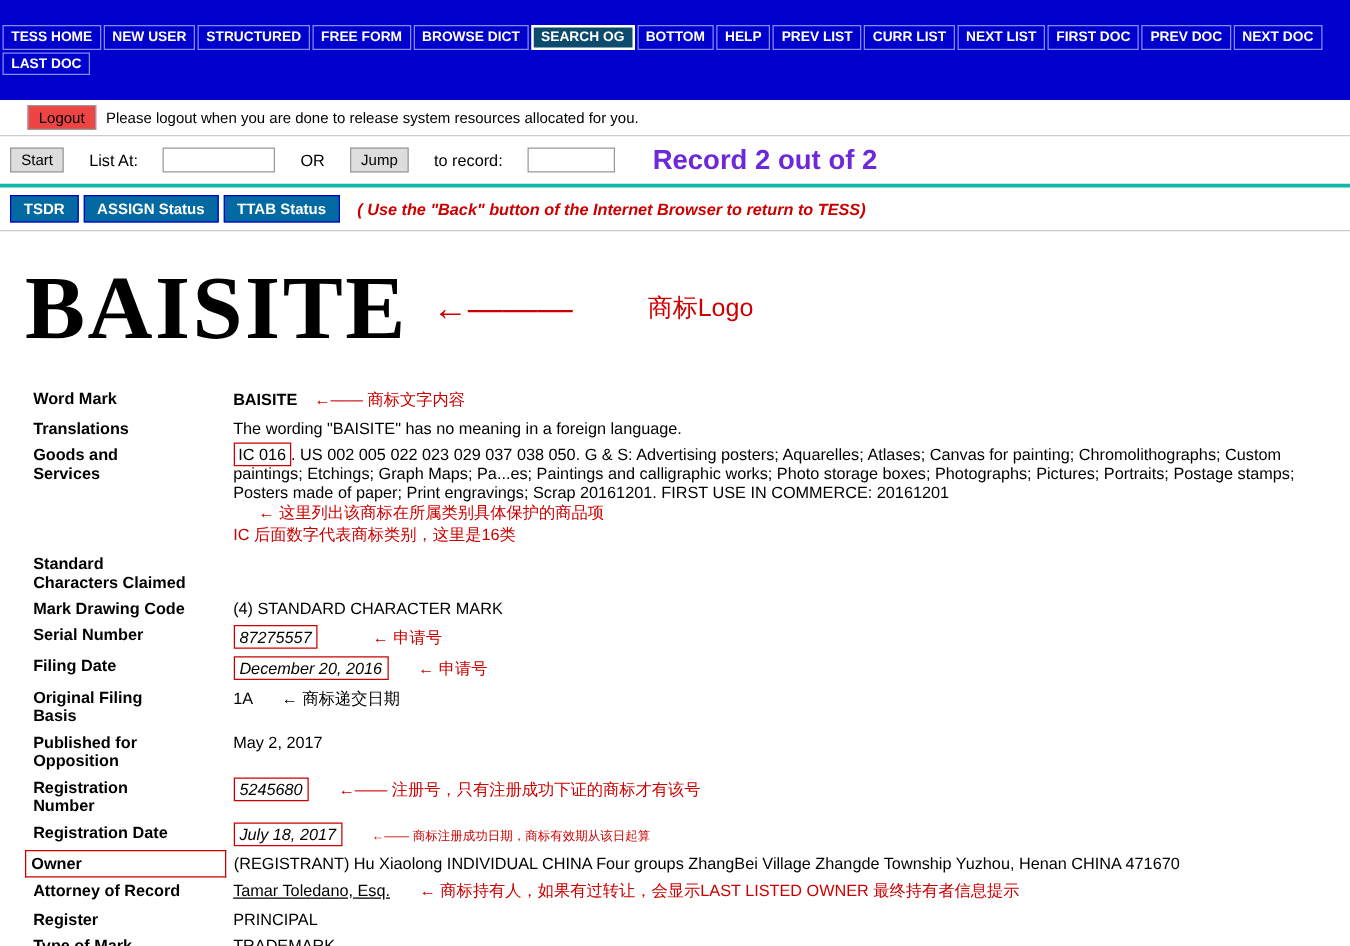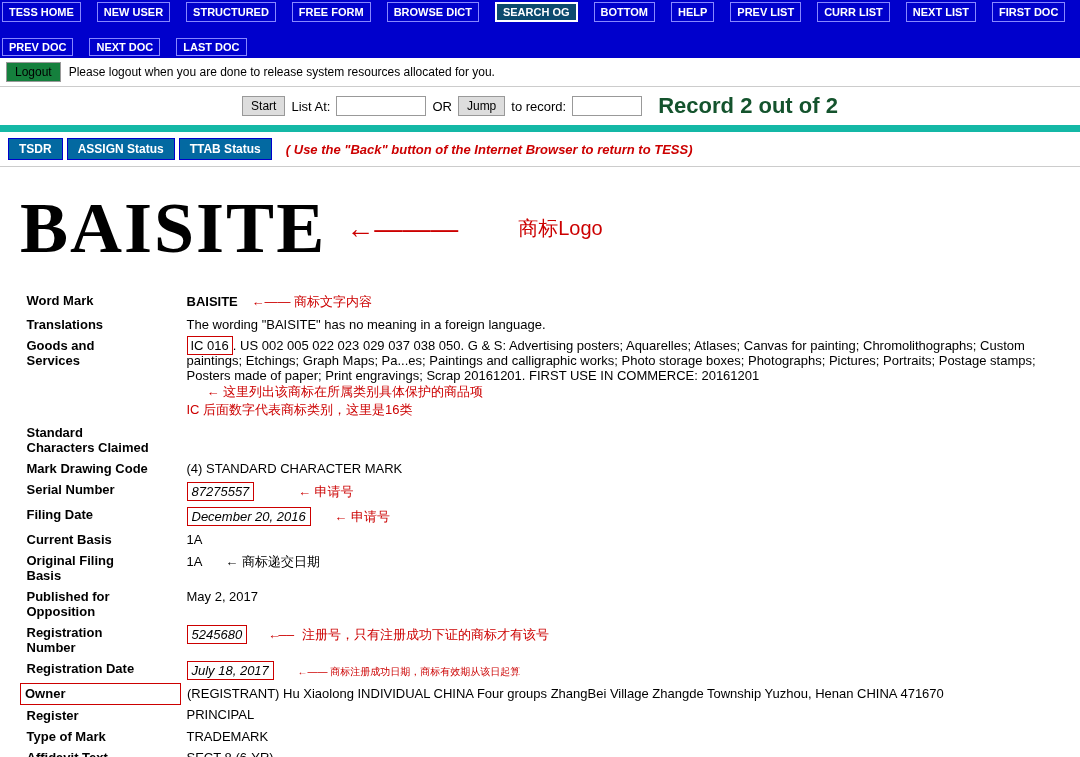--- a/index.html
+++ b/index.html
@@ -3,22 +3,22 @@
   <meta charset="utf-8">
   <style>
     * { margin: 0; padding: 0; box-sizing: border-box; }
     body { font-family: Arial, sans-serif; font-size: 13px; background: #fff; color: #000; }
 
     
     .top-nav {
       display: flex;
       flex-wrap: wrap;
       background: #00c;
-      padding: 2px 2px;
-      gap: 16px;
+      padding: 20px 2px;
+      gap: 2px;
     }
     .nav-btn {
       background: #00c;
       color: #fff;
       border: 1px solid #88f;
       padding: 2px 6px;
       font-size: 11px;
       font-weight: bold;
       text-transform: uppercase;
       cursor: pointer;
@@ -31,54 +31,54 @@
 
     
     .logout-bar {
       display: flex;
       align-items: center;
       padding: 4px 6px;
       border-bottom: 1px solid #ccc;
       gap: 8px;
     }
     .logout-btn {
-      background: #15803d;
+      background: #ef4444;
       border: 1px solid #999;
       padding: 2px 8px;
       cursor: pointer;
       font-size: 12px;
+      margin-left: 16px;
     }
     .logout-msg {
       font-size: 12px;
     }
 
     
     .list-bar {
       display: flex;
       align-items: center;
       padding: 6px 8px;
-      gap: 6px;
-      border-bottom: 7px solid #14b8a6;
-      justify-content: center;
+      gap: 20px;
+      border-bottom: 3px solid #14b8a6;
     }
     .list-bar input[type="text"] {
       border: 1px solid #999;
       padding: 2px 4px;
       width: 90px;
       font-size: 12px;
     }
     .list-bar .small-btn {
       background: #ddd;
       border: 1px solid #999;
       padding: 2px 8px;
       cursor: pointer;
       font-size: 12px;
     }
     .record-label {
-      color: #14532d;
+      color: #6d28d9;
       font-size: 22px;
       font-weight: bold;
       margin-left: 10px;
     }
 
     
     .status-bar {
       display: flex;
       align-items: center;
       padding: 6px 8px;
@@ -258,61 +258,64 @@
       </tr>
 
       <tr>
         <td>Filing Date</td>
         <td>
           <span class="boxed">December 20, 2016</span>
           <span style="color:#c00; font-size:13px; margin-left:20px;">← 申请号</span>
         </td>
       </tr>
 
-      <tr>
-        <td>Current Basis</td>
-        <td>1A</td>
-      </tr>
 
       <tr>
         <td>Original Filing<br>Basis</td>
         <td>
           1A
           <span style="color:#000000; font-size:13px; margin-left:20px;">← 商标递交日期</span>
         </td>
       </tr>
 
       <tr>
         <td>Published for<br>Opposition</td>
         <td>May 2, 2017</td>
       </tr>
 
       <tr>
         <td>Registration<br>Number</td>
         <td>
           <span class="boxed">5245680</span>
-          <span style="color:#c00; font-size:13px; margin-left:20px;font-family:Liberation Mono, monospace;">←—— 注册号，只有注册成功下证的商标才有该号</span>
+          <span style="color:#c00; font-size:13px; margin-left:20px;">←—— 注册号，只有注册成功下证的商标才有该号</span>
         </td>
       </tr>
 
       <tr>
         <td>Registration Date</td>
         <td>
           <span class="boxed">July 18, 2017</span>
           <span style="color:#c00; font-size:10px; margin-left:20px;">←—— 商标注册成功日期，商标有效期从该日起算</span>
         </td>
       </tr>
 
       <tr>
         <td style="border:1px solid #c00; padding:2px 4px;">Owner</td>
         <td>
           (REGISTRANT) Hu Xiaolong INDIVIDUAL CHINA Four groups ZhangBei Village Zhangde Township Yuzhou, Henan CHINA 471670
         </td>
       </tr>
 
+      <tr>
+        <td>Attorney of Record</td>
+        <td>
+          <span style="text-decoration:underline;">Tamar Toledano, Esq.</span>
+          <span style="color:#c00; font-size:13px; margin-left:20px;">← 商标持有人，如果有过转让，会显示LAST LISTED OWNER 最终持有者信息提示</span>
+        </td>
+      </tr>
 
       <tr>
         <td>Register</td>
         <td>PRINCIPAL</td>
       </tr>
 
       <tr>
         <td>Type of Mark</td>
         <td>TRADEMARK</td>
       </tr>

